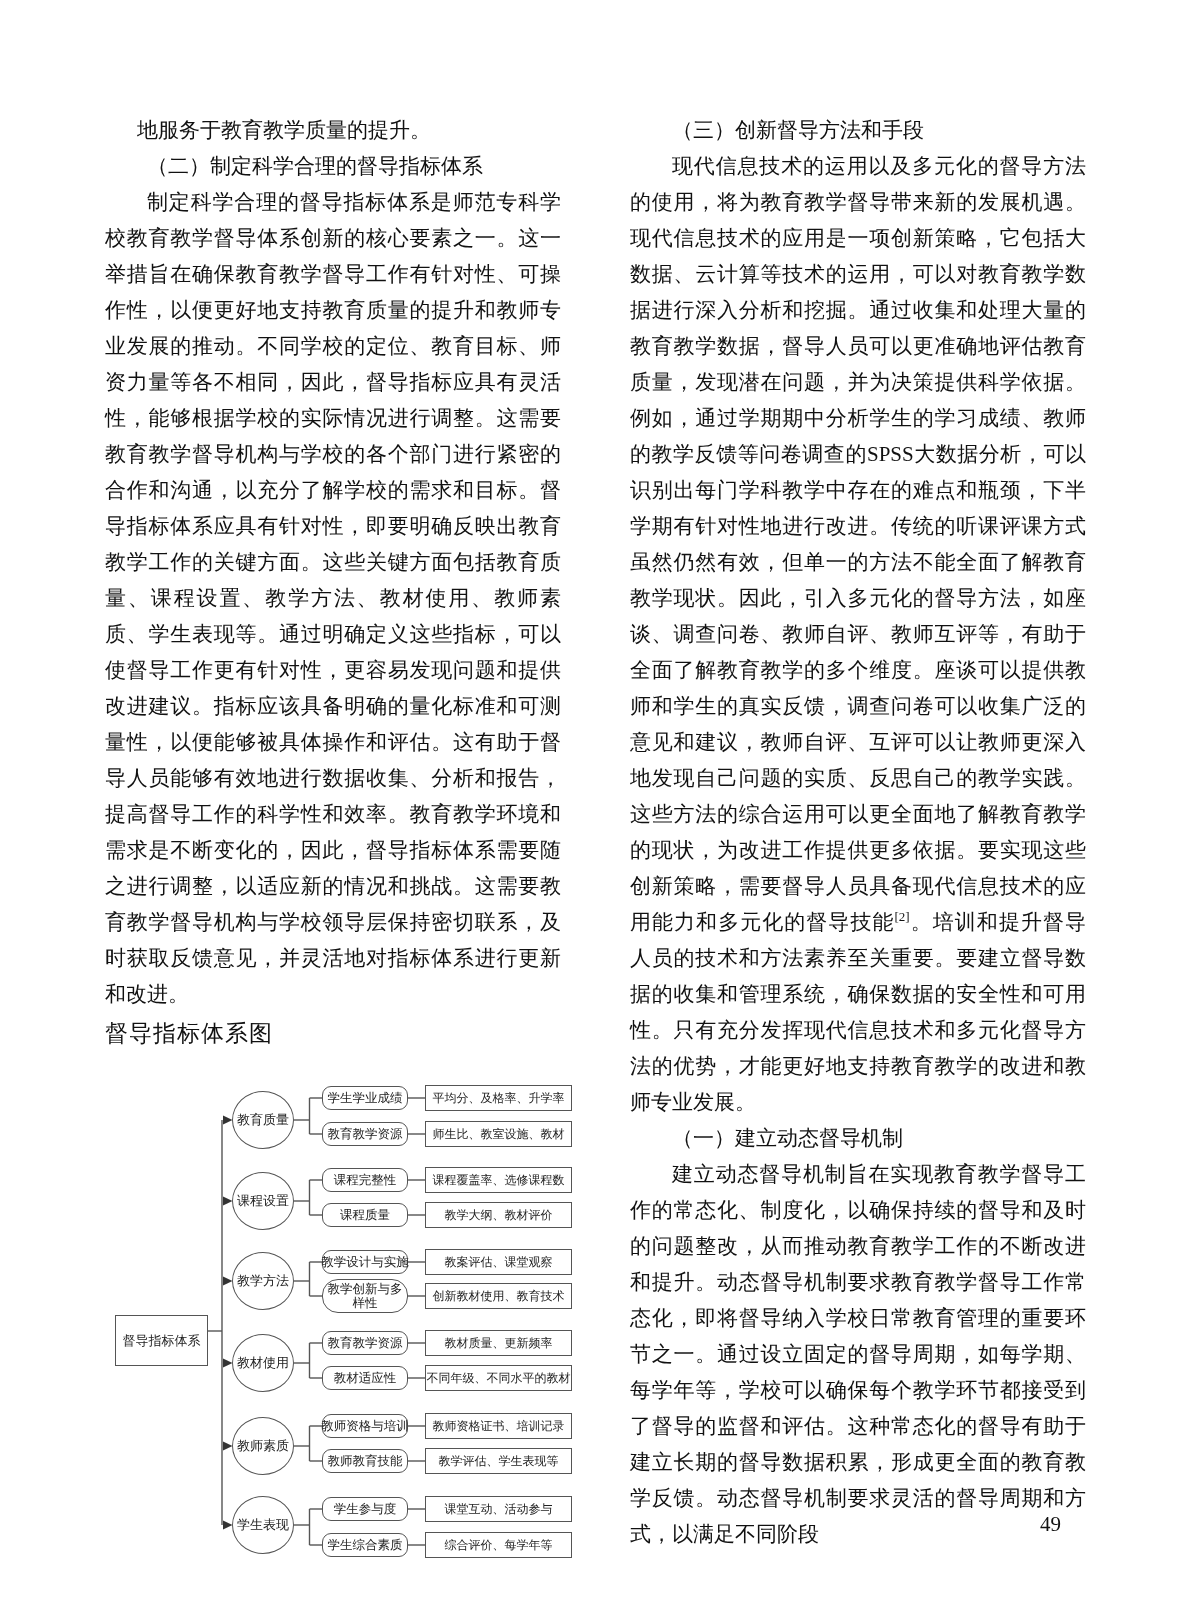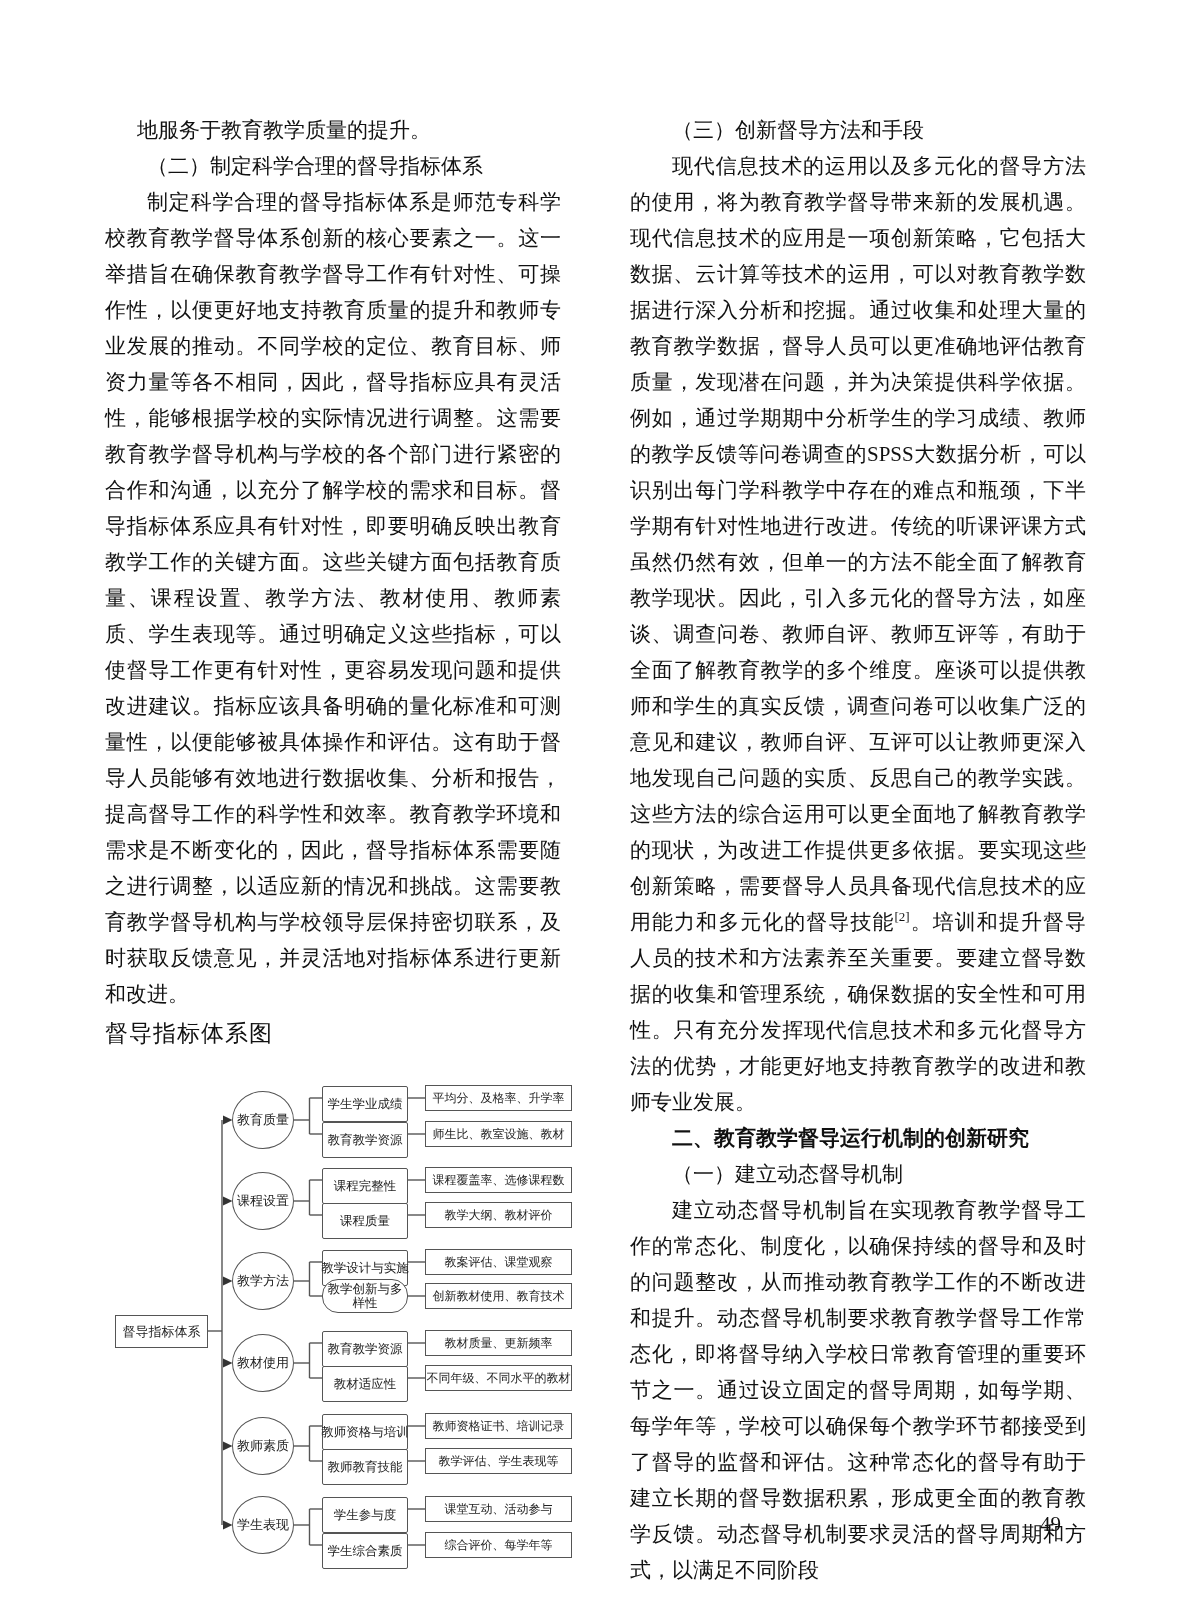--- a/index.html
+++ b/index.html
@@ -35,23 +35,23 @@
     font-family:"Liberation Serif", serif;
     line-height:normal;text-align:left;
   }
   .diagram svg{position:absolute;left:0;top:0;}
   .dnode{
     position:absolute;box-sizing:border-box;
     border:1.4px solid #555;background:#fff;color:#222;
     display:flex;align-items:center;justify-content:center;
     text-align:center;
   }
-  .d-root{left:15px;top:257px;width:93px;height:33px;font-size:13px;white-space:nowrap;}
+  .d-root{left:15px;top:257px;width:93px;height:51px;font-size:13px;white-space:nowrap;}
   .d-circle{left:132px;width:62px;height:58px;border-radius:50%;font-size:13px;white-space:nowrap;}
-  .d-stadium{left:222px;width:86px;height:36px;border-radius:2px;font-size:12.5px;white-space:nowrap;}
+  .d-stadium{left:222px;width:86px;height:24px;border-radius:9px;font-size:12.5px;white-space:nowrap;}
   .d-stadium.tall{height:34px;border-radius:16px;white-space:normal;line-height:14px;padding:8px 4px;}
   .d-rect{left:325px;width:147px;height:26px;font-size:12px;white-space:nowrap;}
   .page-number{
     position:absolute;left:1040px;top:1512px;
     font-size:21px;color:#111;
   }
 </style>
 </head>
 <body>
 
@@ -155,19 +155,18 @@
       <div class="dnode d-rect" style="top:355px">教师资格证书、培训记录</div>
       <div class="dnode d-rect" style="top:390px">教学评估、学生表现等</div>
       <div class="dnode d-rect" style="top:438px">课堂互动、活动参与</div>
       <div class="dnode d-rect" style="top:474px">综合评价、每学年等</div>
     </div>
   </div>
 
   <div class="col col-right">
     <p>（三）创新督导方法和手段</p>
     <p><span>现代信息技术的运用以及多元化的督导方法的使用，将为教育教学督导带来新的发展机遇。现代信息技术的应用是一项创新策略，它包括大数据、云计算等技术的运用，可以对教育教学数据进行深入分析和挖掘。通过收集和处理大量的教育教学数据，督导人员可以更准确地评估教育质量，发现潜在问题，并为决策提供科学依据。例如，通过学期期中分析学生的学习成绩、教师的教学反馈等问卷调查的SPSS大数据分析，可以识别出每门学科教学中存在的难点和瓶颈，下半学期有针对性地进行改进。传统的听课评课方式虽然仍然有效，但单一的方法不能全面了解教育教学现状。因此，引入多元化的督导方法，如座谈、调查问卷、教师自评、教师互评等，有助于全面了解教育教学的多个维度。座谈可以提供教师和学生的真实反馈，调查问卷可以收集广泛的意见和建议，教师自评、互评可以让教师更深入地发现自己问题的实质、反思自己的教学实践。这些方法的综合运用可以更全面地了解教育教学的现状，为改进工作提供更多依据。要实现这些创新策略，需要督导人员具备现代信息技术的应用能力和多元化的督导技能</span><sup>[2]</sup><span>。培训和提升督导人员的技术和方法素养至关重要。要建立督导数据的收集和管理系统，确保数据的安全性和可用性。只有充分发挥现代信息技术和多元化督导方法的优势，才能更好地支持教育教学的改进和教师专业发展。</span></p>
-    <p class="sec-heading">二、教育教学督导运行机制的创新研究</p>
     <p>（一）建立动态督导机制</p>
     <p>建立动态督导机制旨在实现教育教学督导工作的常态化、制度化，以确保持续的督导和及时的问题整改，从而推动教育教学工作的不断改进和提升。动态督导机制要求教育教学督导工作常态化，即将督导纳入学校日常教育管理的重要环节之一。通过设立固定的督导周期，如每学期、每学年等，学校可以确保每个教学环节都接受到了督导的监督和评估。这种常态化的督导有助于建立长期的督导数据积累，形成更全面的教育教学反馈。动态督导机制要求灵活的督导周期和方式，以满足不同阶段</p>
   </div>
 
   <div class="page-number">49</div>
 </div>
 
 </body></html>

